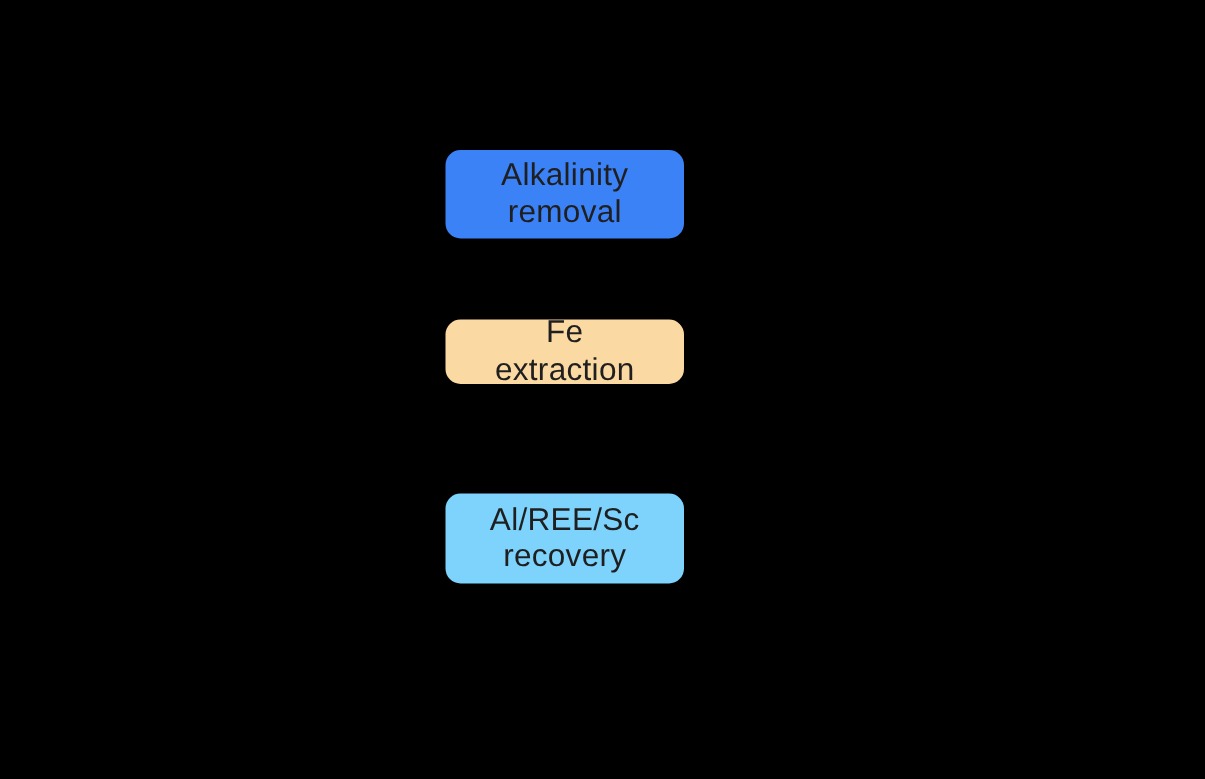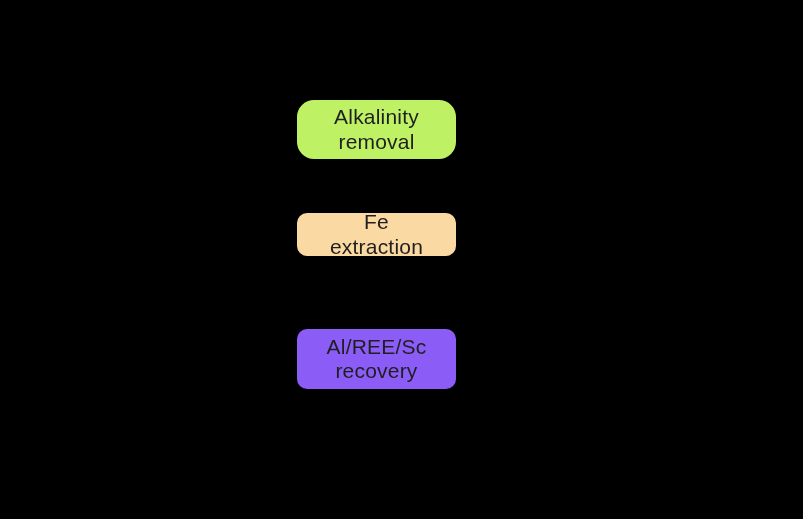--- a/index.html
+++ b/index.html
@@ -37,28 +37,28 @@
     font-weight: 500;
     color: #1f1f1f;
     letter-spacing: 0.2px;
   }
 </style>
 </head>
 <body>
 
 <div class="canvas">
 
-  <div class="node node-1" style="background-color: #bef264; border-radius: 17px;">
+  <div class="node node-1" style="background-color: #3b82f6;">
     <span class="node-label">Alkalinity
 removal</span>
   </div>
 
   <div class="node node-2" style="background-color: rgb(251, 217, 163);">
     <span class="node-label">Fe
 extraction</span>
   </div>
 
-  <div class="node node-3" style="background-color: #8b5cf6;">
+  <div class="node node-3" style="background-color: #7dd3fc;">
     <span class="node-label">Al/REE/Sc
 recovery</span>
   </div>
 
 </div>
 
 </body></html>

